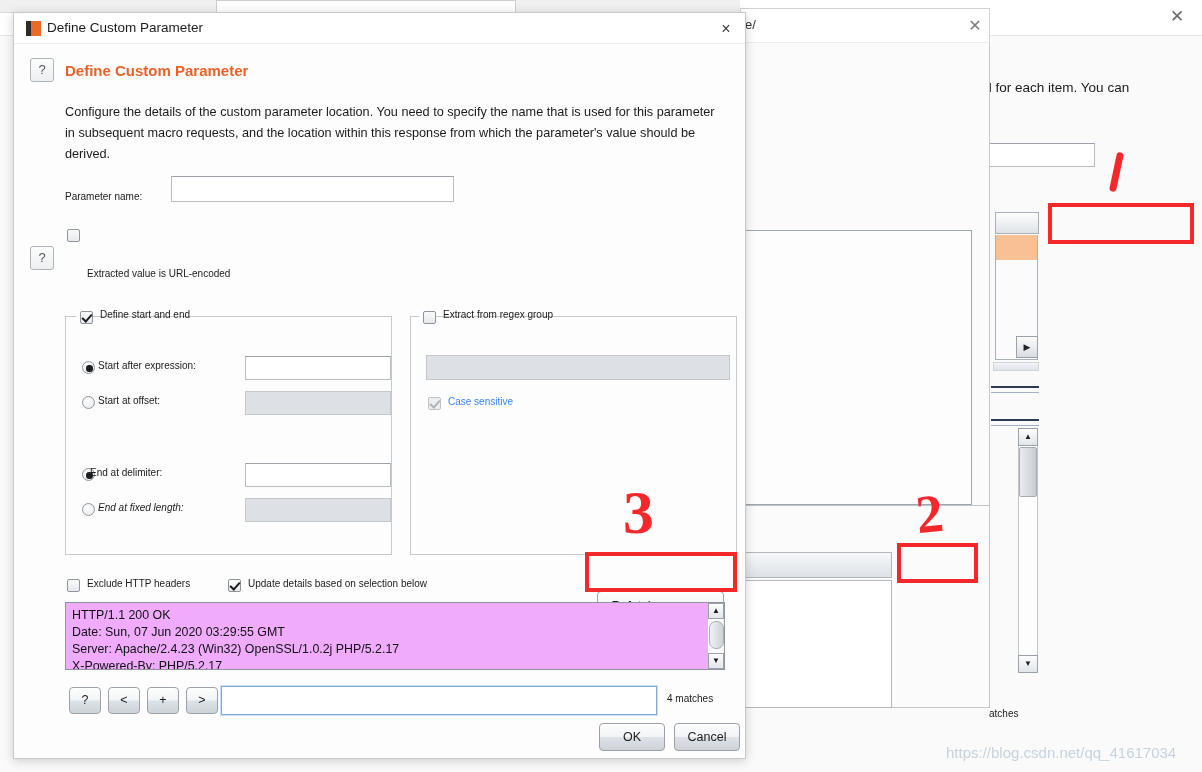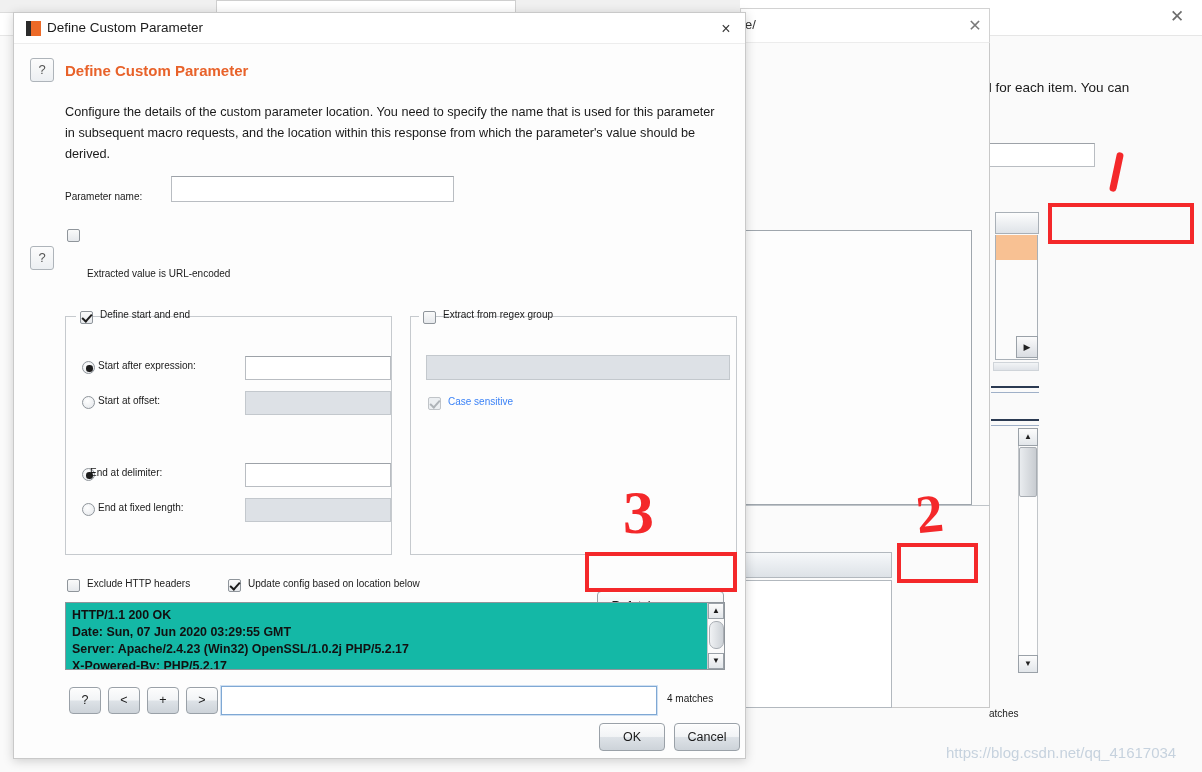--- a/index.html
+++ b/index.html
@@ -323,24 +323,23 @@
 
   
   .group {
     position: absolute;
     border: 1px solid #c6cace;
   }
 
   
   .resp {
     position: absolute;
-    background: #14b8a6;
+    background: #f0abfc;
     border: 1px solid #8f959b;
     overflow: hidden;
-    font-weight: bold;
   }
   .resp pre {
     margin: 0;
     padding: 4px 6px 0 6px;
     font-family: "Liberation Sans", sans-serif;
     font-size: 12.4px;
     line-height: 17px;
     color: #111;
     white-space: pre;
   }
@@ -505,36 +504,36 @@
 
     <div class="rb" style="left:68px;top:383px;"></div>
     <div class="lbl" style="left:84px;top:382px;">Start at offset:</div>
     <div class="stext disabled" style="position:absolute;left:231px;top:378px;width:146px;height:24px;"></div>
 
     <div class="rb sel" style="left:68px;top:455px;"></div>
     <div class="lbl" style="left:76px;top:454px;">End at delimiter:</div>
     <input class="stext" type="text" style="position: absolute; left: 231px; top: 450px; width: 146px; height: 24px; font-size: 12.5px; padding: 0px 4px;">
 
     <div class="rb" style="left:68px;top:490px;"></div>
-    <div class="lbl" style="left:84px;top:489px;">End at fixed length:</div>
+    <div class="lbl" style="left:84px;top:489px;font-style:italic;">End at fixed length:</div>
     <div class="stext disabled" style="position:absolute;left:231px;top:485px;width:146px;height:24px;"></div>
 
     <div class="group" style="left:396px;top:303px;width:327px;height:239px;"></div>
     <div style="position:absolute;left:405px;top:296px;height:16px;background:#fdfdfd;padding:0 4px;">
       <span class="cb" style="position:absolute;left:4px;top:2px;"></span>
       <span class="lbl" style="position:absolute;left:24px;top:0px;">Extract from regex group</span>
     </div>
     <div class="stext disabled" style="position:absolute;left:412px;top:342px;width:304px;height:25px;"></div>
     <div class="cb dim checked" style="left:414px;top:384px;"></div>
     <div class="lbl dim" style="left:434px;top:383px;">Case sensitive</div>
 
     <div class="cb" style="left:53px;top:566px;"></div>
     <div class="lbl" style="left:73px;top:565px;">Exclude HTTP headers</div>
     <div class="cb checked" style="left:214px;top:566px;"></div>
-    <div class="lbl" style="left:234px;top:565px;">Update config based on location below</div>
+    <div class="lbl" style="left:234px;top:565px;">Update details based on selection below</div>
 
     <div class="sbtn" style="position:absolute;left:583px;top:546px;width:127px;height:31px;line-height:29px;margin-top:32px;">Refetch response</div>
 
     <div class="resp" style="left:51px;top:589px;width:660px;height:68px;">
       <pre>HTTP/1.1 200 OK
 Date: Sun, 07 Jun 2020 03:29:55 GMT
 Server: Apache/2.4.23 (Win32) OpenSSL/1.0.2j PHP/5.2.17
 X-Powered-By: PHP/5.2.17</pre>
       <div class="resp-sb">
         <div class="up">▲</div>

